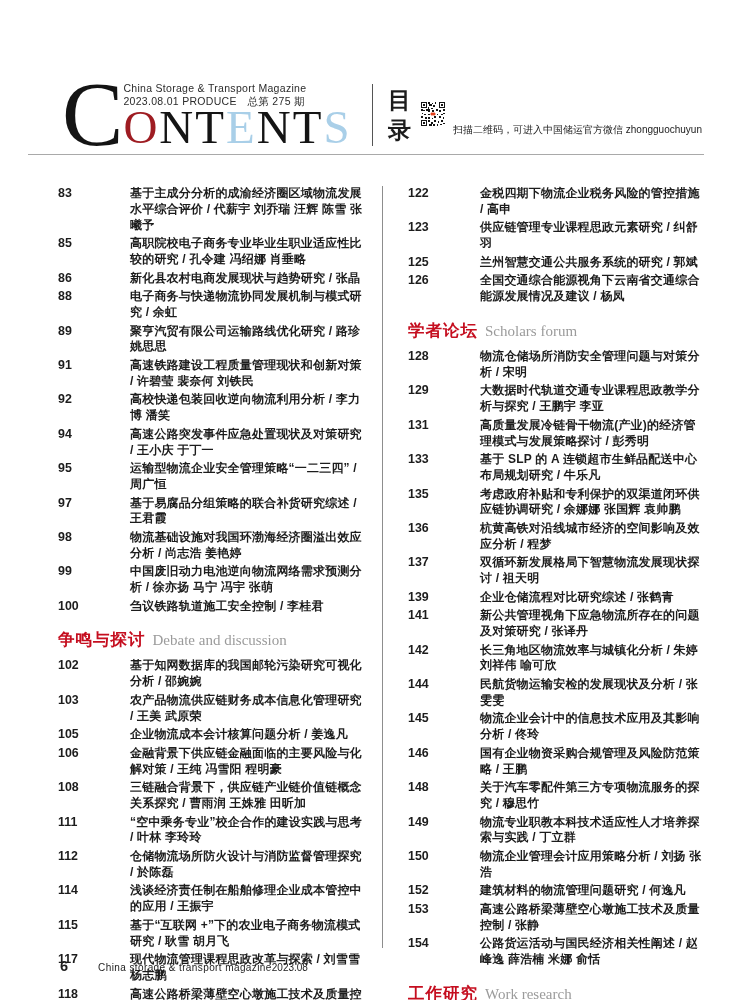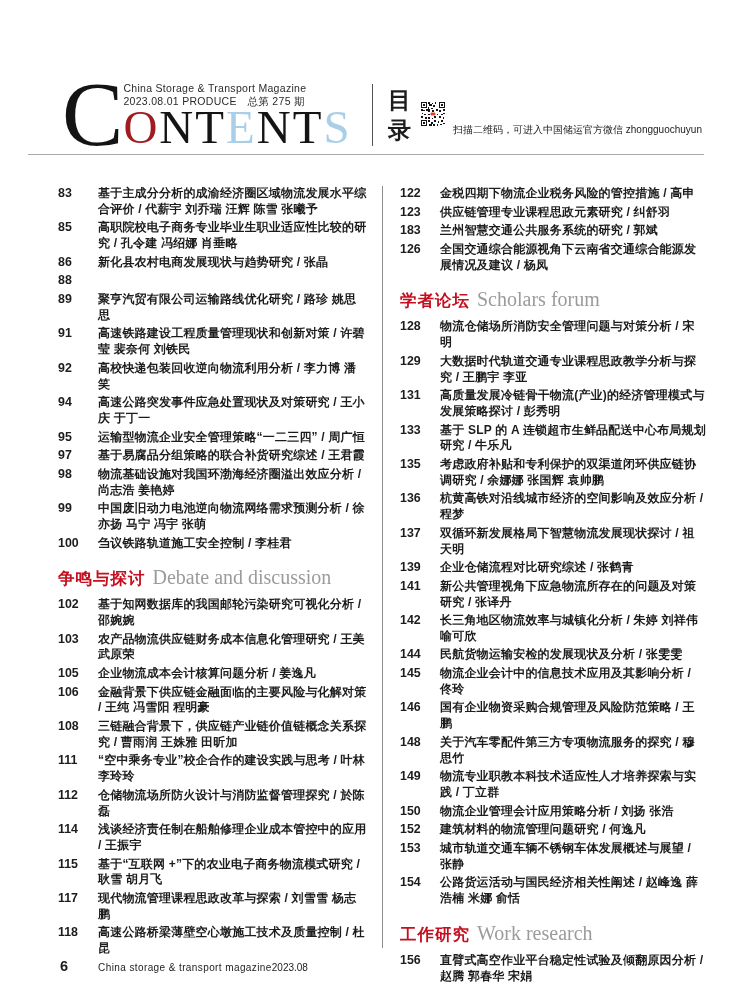--- a/index.html
+++ b/index.html
@@ -18,29 +18,29 @@
   .toc-label{font-family:"Liberation Serif","DejaVu Serif",serif;font-size:23px;width:26px;
              line-height:1.28;margin-bottom:1px;font-weight:600;}
   .qr{margin-left:10px;margin-bottom:0;}
   .qr-caption{font-size:10px;color:#222;margin-left:8px;margin-bottom:9px;white-space:nowrap;}
   .rule{position:absolute;top:154px;left:28px;right:28px;border-top:1px solid #a9a9a9;}
 
   
   .content{position:absolute;top:186px;left:58px;right:26px;bottom:52px;display:flex;}
   .col{width:50%;box-sizing:border-box;}
   .col-left{padding-right:14px;}
-  .col-right{border-left:1.5px solid #8d8d8d;padding-left:17px;}
-
-  .entry{display:flex;margin-bottom:2.8px;font-size:12px;line-height:15.8px;}
+  .col-right{border-left:1.5px solid #8d8d8d;padding-left:25px;}
+
+  .entry{display:flex;margin-bottom:2.8px;font-size:12px;line-height:15.8px;gap:32px;}
   .num{width:40px;flex:none;font-weight:700;font-size:12.4px;}
   .txt{flex:1;letter-spacing:.2px;font-weight:700;}
 
   .sec{margin:15px 0 7px;white-space:nowrap;}
   .sec-zh{color:#c50e1f;font-weight:700;font-size:16.5px;letter-spacing:1px;}
-  .sec-en{color:#9b9b9b;font-family:"Liberation Serif","DejaVu Serif",serif;font-size:20px;margin-left:7px;}
+  .sec-en{color:#9b9b9b;font-family:"Liberation Serif","DejaVu Serif",serif;font-size:15px;margin-left:7px;}
 
   
   .footer{position:absolute;left:60px;bottom:26px;display:flex;align-items:baseline;color:#1c1c1c;}
   .footer .pno{font-size:14.5px;font-weight:600;}
   .footer .fmag{font-size:10px;margin-left:30px;letter-spacing:.4px;}
   .footer .fdate{font-size:10px;}
 </style>
 </head>
 <body>
 
@@ -86,20 +86,21 @@
         <div class="entry">
           <span class="num">85</span>
           <span class="txt">高职院校电子商务专业毕业生职业适应性比较的研究 / 孔令建 冯绍娜 肖垂略</span>
         </div>
         <div class="entry">
           <span class="num">86</span>
           <span class="txt">新化县农村电商发展现状与趋势研究 / 张晶</span>
         </div>
         <div class="entry">
           <span class="num">88</span>
+          <span class="txt">电子商务与快递物流协同发展机制与模式研究 / 余虹</span>
         </div>
         <div class="entry">
           <span class="num">89</span>
           <span class="txt">聚亨汽贸有限公司运输路线优化研究 / 路珍 姚思思</span>
         </div>
         <div class="entry">
           <span class="num">91</span>
           <span class="txt">高速铁路建设工程质量管理现状和创新对策 / 许碧莹 裴奈何 刘铁民</span>
         </div>
         <div class="entry">
@@ -179,21 +180,21 @@
     <div class="col col-right" id="col-right">
         <div class="entry">
           <span class="num">122</span>
           <span class="txt">金税四期下物流企业税务风险的管控措施 / 高申</span>
         </div>
         <div class="entry">
           <span class="num">123</span>
           <span class="txt">供应链管理专业课程思政元素研究 / 纠舒羽</span>
         </div>
         <div class="entry">
-          <span class="num">183</span>
+          <span class="num">125</span>
           <span class="txt">兰州智慧交通公共服务系统的研究 / 郭斌</span>
         </div>
         <div class="entry">
           <span class="num">126</span>
           <span class="txt">全国交通综合能源视角下云南省交通综合能源发展情况及建议 / 杨凤</span>
         </div>
         <div class="sec"><span class="sec-zh">学者论坛</span><span class="sec-en">Scholars forum</span></div>
         <div class="entry">
           <span class="num">128</span>
           <span class="txt">物流仓储场所消防安全管理问题与对策分析 / 宋明</span>
@@ -257,21 +258,21 @@
         <div class="entry">
           <span class="num">150</span>
           <span class="txt">物流企业管理会计应用策略分析 / 刘扬 张浩</span>
         </div>
         <div class="entry">
           <span class="num">152</span>
           <span class="txt">建筑材料的物流管理问题研究 / 何逸凡</span>
         </div>
         <div class="entry">
           <span class="num">153</span>
-          <span class="txt">城市轨道交通车辆不锈钢车体发展概述与展望 / 张静</span>
+          <span class="txt">高速公路桥梁薄壁空心墩施工技术及质量控制 / 张静</span>
         </div>
         <div class="entry">
           <span class="num">154</span>
           <span class="txt">公路货运活动与国民经济相关性阐述 / 赵峰逸 薛浩楠 米娜 俞恬</span>
         </div>
         <div class="sec"><span class="sec-zh">工作研究</span><span class="sec-en">Work research</span></div>
         <div class="entry">
           <span class="num">156</span>
           <span class="txt">直臂式高空作业平台稳定性试验及倾翻原因分析 / 赵腾 郭春华 宋娟</span>
         </div>

